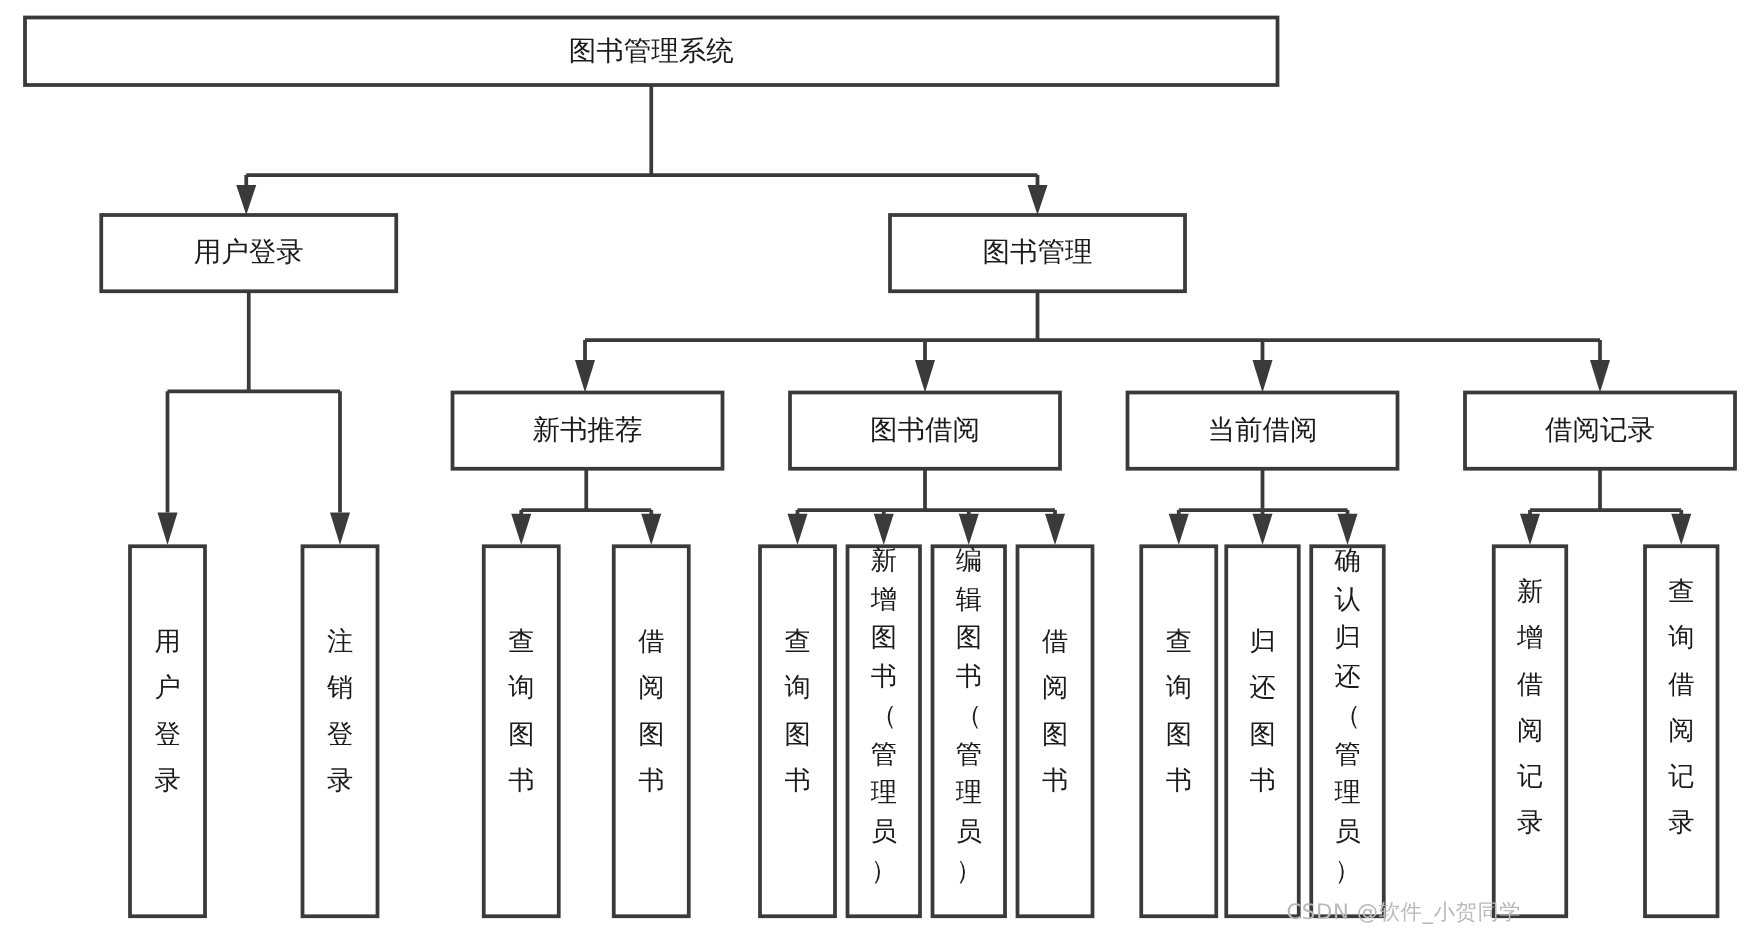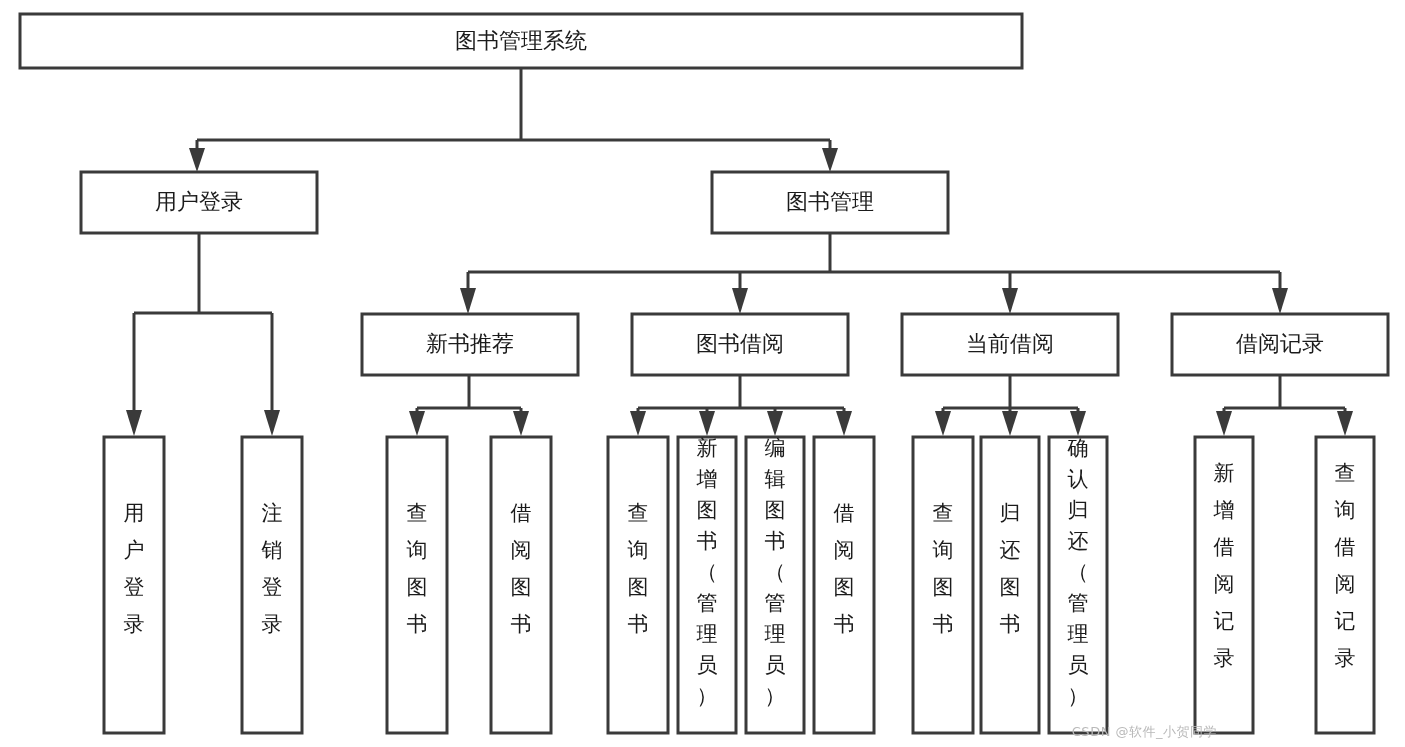--- a/index.html
+++ b/index.html
@@ -54,21 +54,21 @@
     font-family: "DejaVu Sans", "Liberation Sans", sans-serif;
     font-size: 21px;
     fill: #1b1b1b;
     text-anchor: middle;
   }
   .watermark {
     position: absolute;
     right: 8px;
     bottom: 6px;
     font-family: "DejaVu Sans", "Liberation Sans", sans-serif;
-    font-size: 13px;
+    font-size: 17px;
     color: #b9b9b9;
     letter-spacing: 0.5px;
     white-space: nowrap;
     user-select: none;
   }
 </style>
 </head>
 <body>
 
 <div id="diagram-root">

